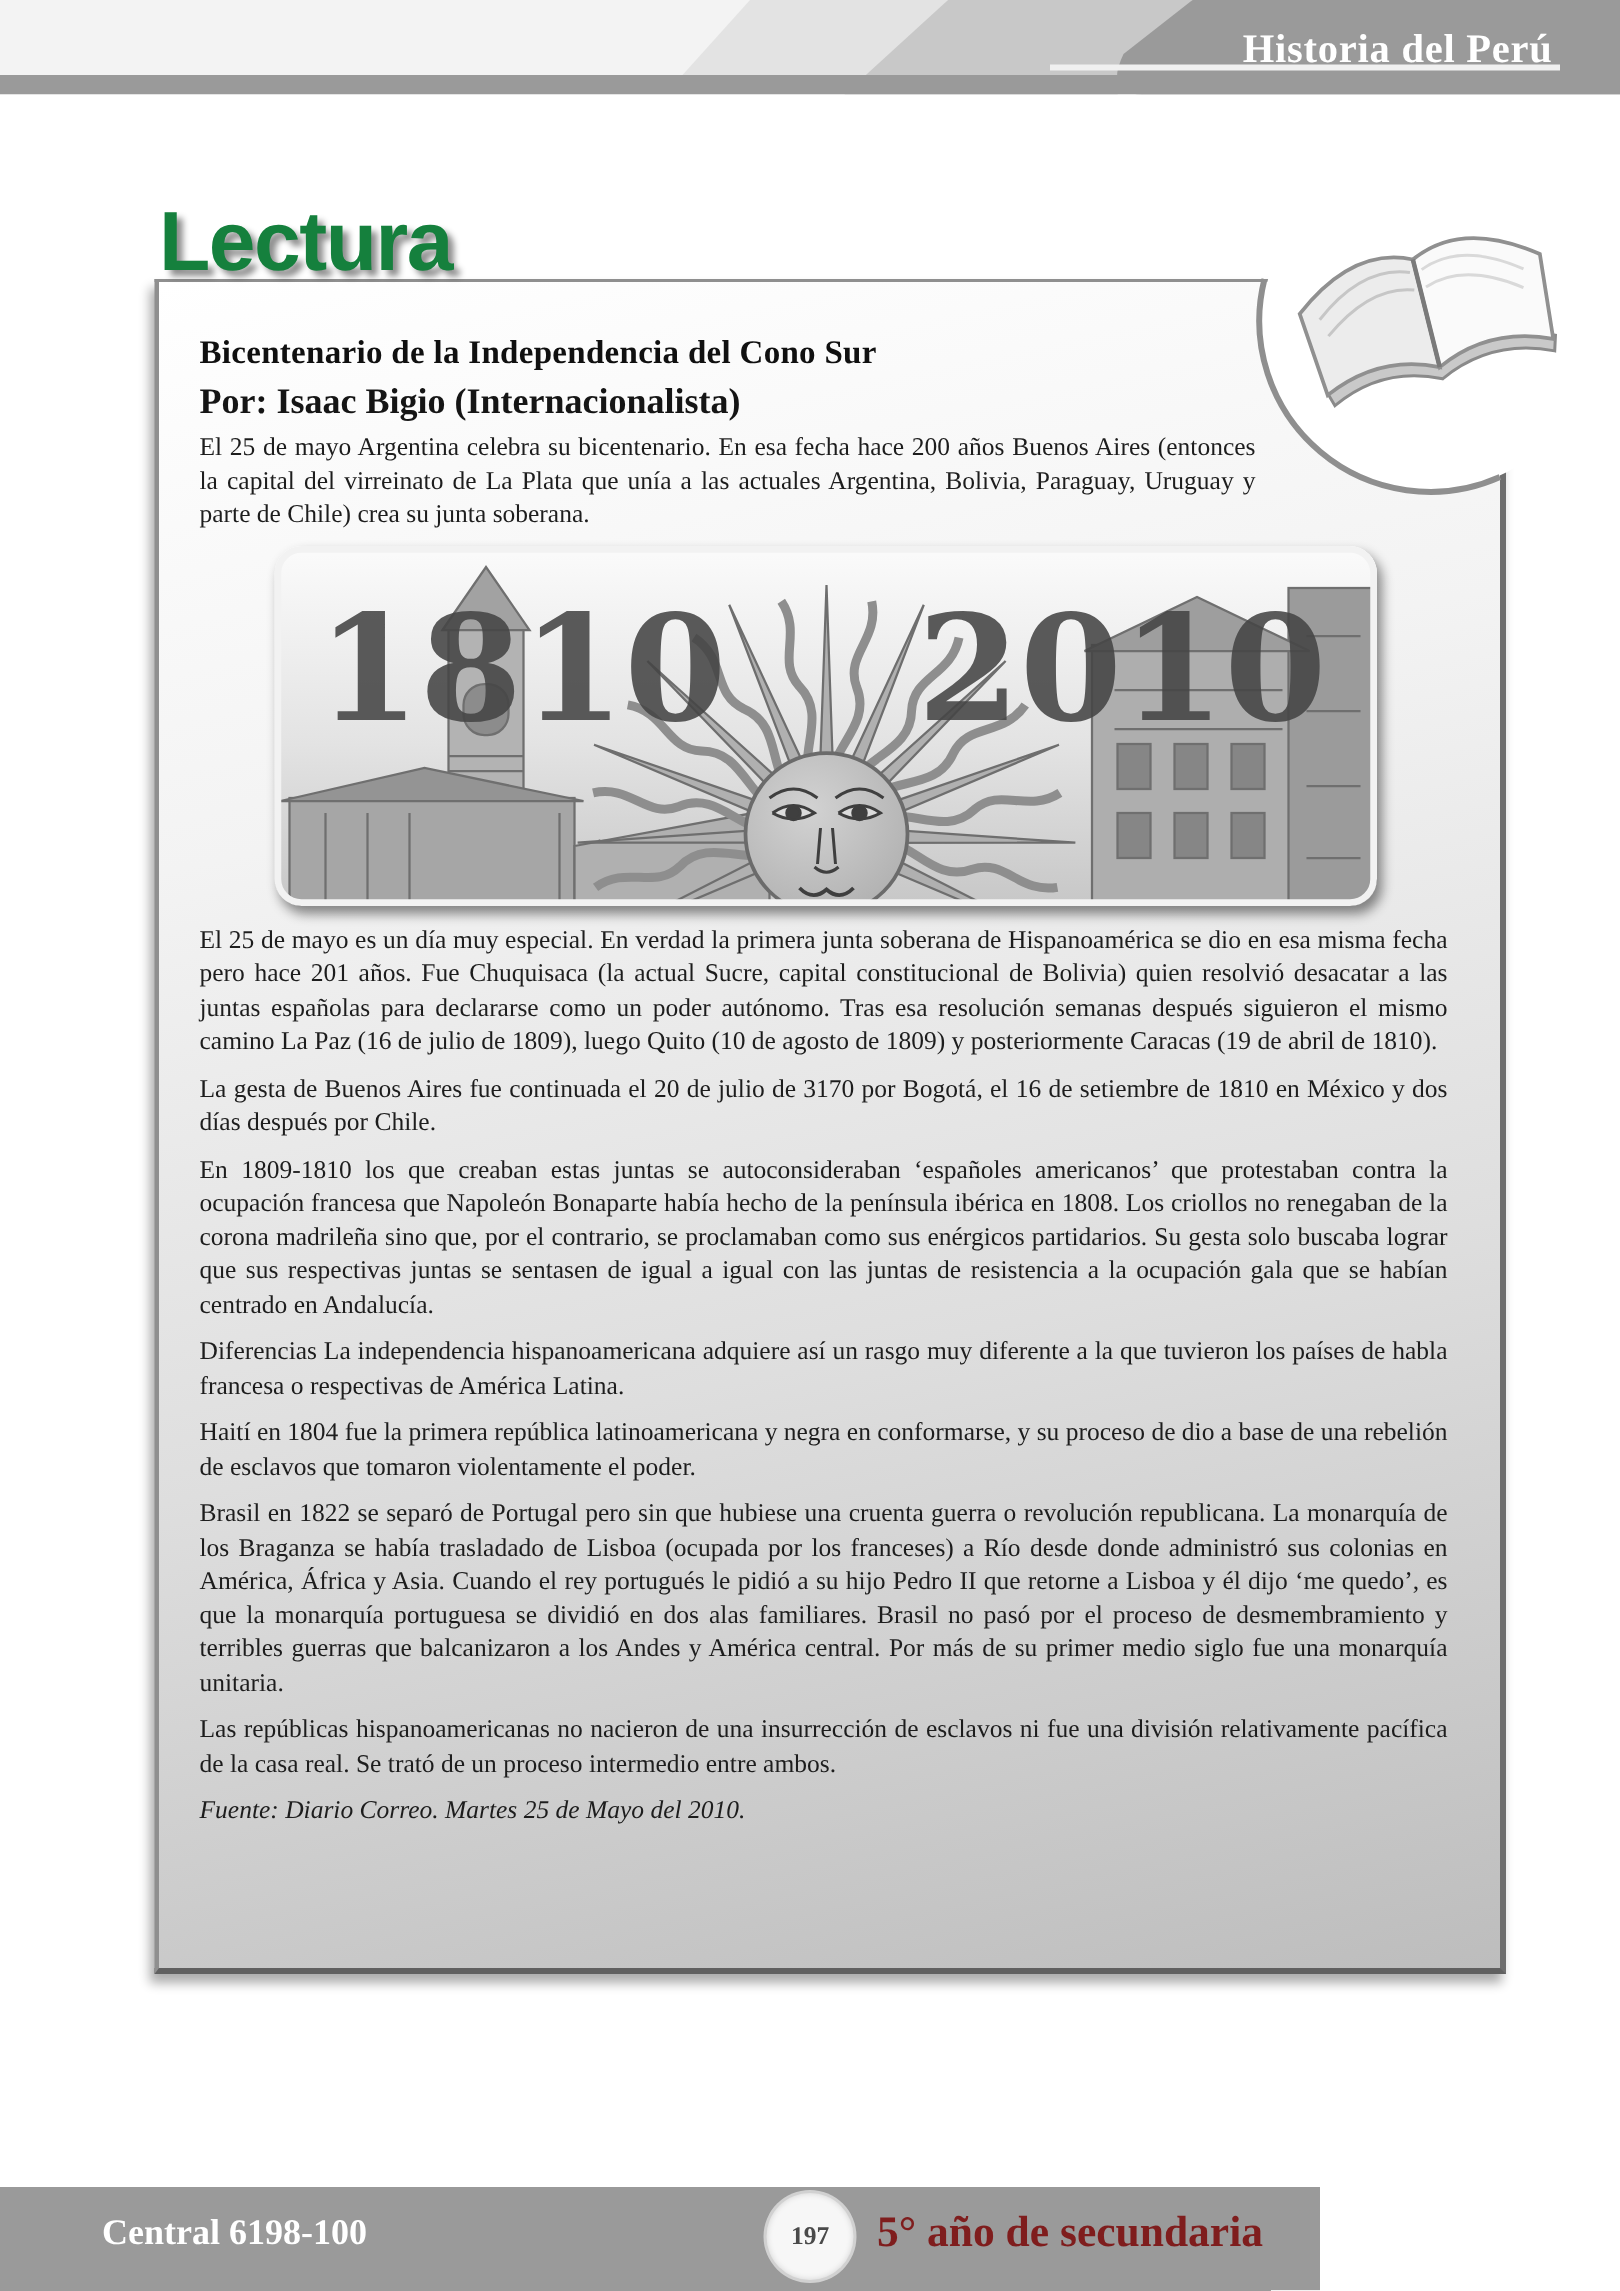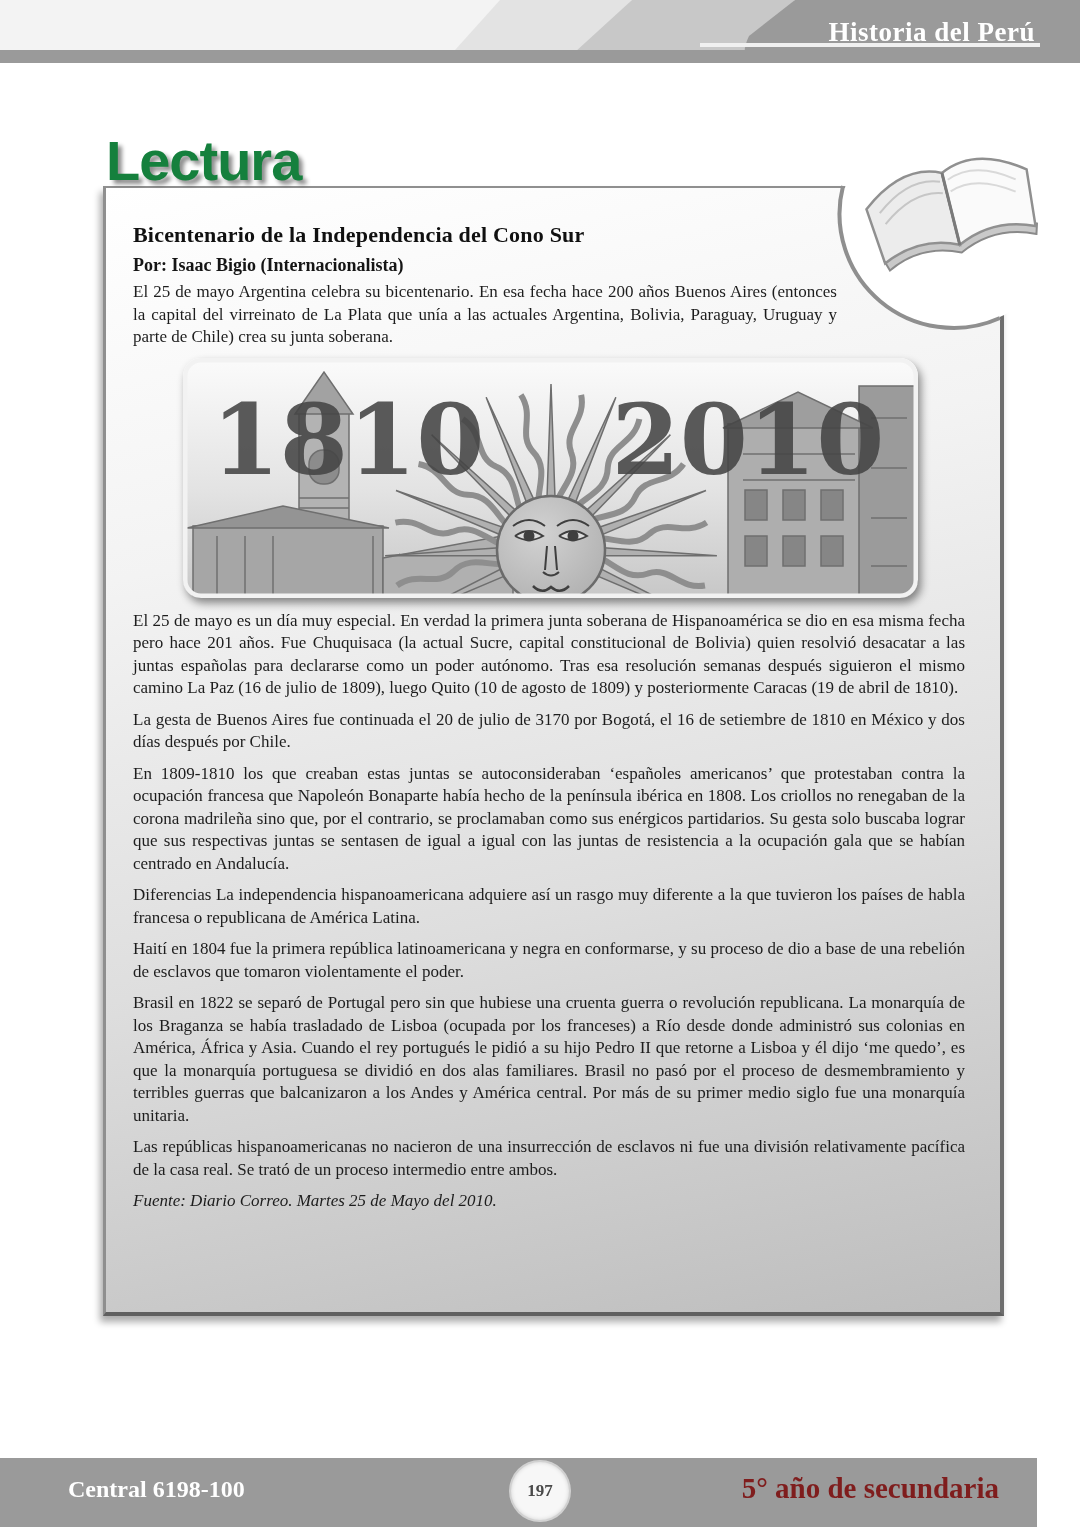--- a/index.html
+++ b/index.html
@@ -22,30 +22,30 @@
   .lectura-title{position:absolute;left:106px;top:128px;z-index:4;
         font-family:"Liberation Sans",sans-serif;font-weight:bold;font-size:56px;
         color:#15803d;letter-spacing:-1px;text-shadow:4px 4px 4px rgba(0,0,0,.45);}
 
   .corner{position:absolute;left:830px;top:95px;width:260px;height:240px;z-index:3;pointer-events:none;}
 
   
   .content{position:absolute;left:133px;top:222px;width:832px;z-index:2;}
   .corner-spacer{float:right;width:128px;height:108px;}
   .article-title{font-size:22px;font-weight:bold;color:#101010;margin:0 0 7px 0;letter-spacing:.2px;}
-  .byline{font-size:18px;font-weight:bold;color:#151515;margin:0 0 5px 0;}
+  .byline{font-size:24px;font-weight:bold;color:#151515;margin:0 0 5px 0;}
   p.body{font-size:17px;line-height:22.5px;text-align:justify;margin:0 0 9px 0;color:#1d1d1d;}
   .source{font-size:17px;line-height:22.5px;font-style:italic;color:#1d1d1d;margin:0;}
 
   .collage{width:735px;height:240px;margin:6px 0 12px 50px;border-radius:18px;overflow:hidden;
         box-shadow:3px 5px 8px rgba(0,0,0,.45);}
   .collage svg{display:block;}
 
   
-  .footer{position:absolute;left:0;top:1458px;width:1037px;height:69px;background:#9a9a9a;}
+  .footer{position:absolute;left:0;top:1458px;width:880px;height:69px;background:#9a9a9a;}
   .footer-left{position:absolute;left:68px;top:18px;color:#fff;font-weight:bold;font-size:24px;
         font-family:"Liberation Serif",serif;}
   .footer-right{position:absolute;right:38px;top:14px;color:#7f1d1d;font-weight:bold;font-size:29px;
         font-family:"Liberation Serif",serif;}
   .page-circle{position:absolute;left:511px;top:4px;width:58px;height:58px;background:#f7f7f7;
         border-radius:50%;box-shadow:0 0 0 2px rgba(255,255,255,.55), inset 0 0 4px rgba(0,0,0,.15);
         display:flex;align-items:center;justify-content:center;
         font-weight:bold;font-size:17px;color:#4a4a4a;font-family:"Liberation Serif",serif;}
 </style>
 </head>
@@ -188,21 +188,21 @@
           <text x="565" y="116" text-anchor="middle" font-family="DejaVu Serif, serif" font-weight="bold" font-size="98" fill="#454545" opacity="0.88">2010</text>
 
           <rect x="2" y="2" width="731" height="236" rx="16" fill="none" stroke="#f2f2f2" stroke-width="5"></rect>
         </g>
       </svg>
     </div>
 
     <p class="body">El 25 de mayo es un día muy especial. En verdad la primera junta soberana de Hispanoamérica se dio en esa misma fecha pero hace 201 años. Fue Chuquisaca (la actual Sucre, capital constitucional de Bolivia) quien resolvió desacatar a las juntas españolas para declararse como un poder autónomo. Tras esa resolución semanas después siguieron el mismo camino La Paz (16 de julio de 1809), luego Quito (10 de agosto de 1809) y posteriormente Caracas (19 de abril de 1810).</p>
     <p class="body">La gesta de Buenos Aires fue continuada el 20 de julio de 3170 por Bogotá, el 16 de setiembre de 1810 en México y dos días después por Chile.</p>
     <p class="body">En 1809-1810 los que creaban estas juntas se autoconsideraban ‘españoles americanos’ que protestaban contra la ocupación francesa que Napoleón Bonaparte había hecho de la península ibérica en 1808. Los criollos no renegaban de la corona madrileña sino que, por el contrario, se proclamaban como sus enérgicos partidarios. Su gesta solo buscaba lograr que sus respectivas juntas se sentasen de igual a igual con las juntas de resistencia a la ocupación gala que se habían centrado en Andalucía.</p>
-    <p class="body">Diferencias La independencia hispanoamericana adquiere así un rasgo muy diferente a la que tuvieron los países de habla francesa o republicana de América Latina.</p>
+    <p class="body">Diferencias La independencia hispanoamericana adquiere así un rasgo muy diferente a la que tuvieron los países de habla francesa o respectivas de América Latina.</p>
     <p class="body">Haití en 1804 fue la primera república latinoamericana y negra en conformarse, y su proceso de dio a base de una rebelión de esclavos que tomaron violentamente el poder.</p>
     <p class="body">Brasil en 1822 se separó de Portugal pero sin que hubiese una cruenta guerra o revolución republicana. La monarquía de los Braganza se había trasladado de Lisboa (ocupada por los franceses) a Río desde donde administró sus colonias en América, África y Asia. Cuando el rey portugués le pidió a su hijo Pedro II que retorne a Lisboa y él dijo ‘me quedo’, es que la monarquía portuguesa se dividió en dos alas familiares. Brasil no pasó por el proceso de desmembramiento y terribles guerras que balcanizaron a los Andes y América central. Por más de su primer medio siglo fue una monarquía unitaria.</p>
     <p class="body">Las repúblicas hispanoamericanas no nacieron de una insurrección de esclavos ni fue una división relativamente pacífica de la casa real. Se trató de un proceso intermedio entre ambos.</p>
     <p class="source">Fuente: Diario Correo. Martes 25 de Mayo del 2010.</p>
   </div>
 
   <div class="footer">
     <div class="footer-left">Central 6198-100</div>
     <div class="page-circle">197</div>
     <div class="footer-right">5° año de secundaria</div>

